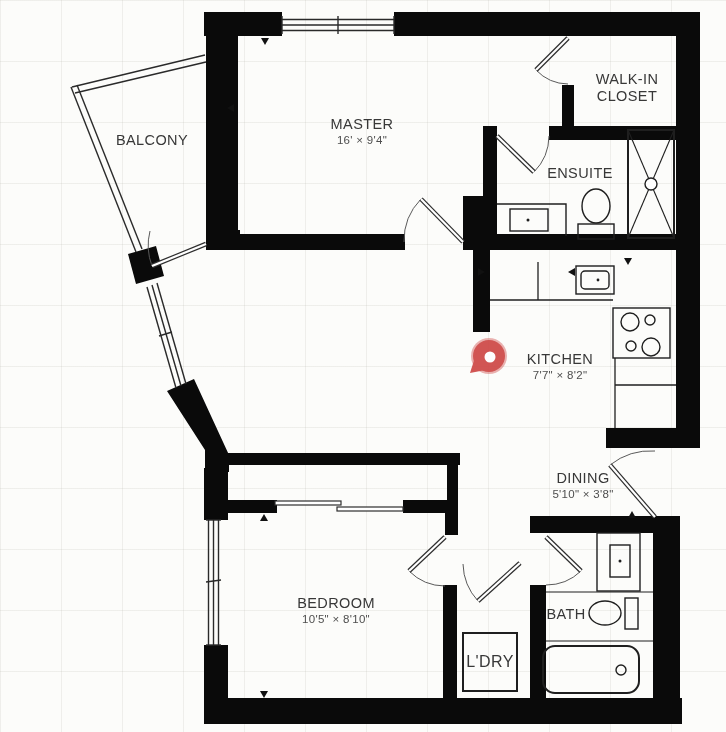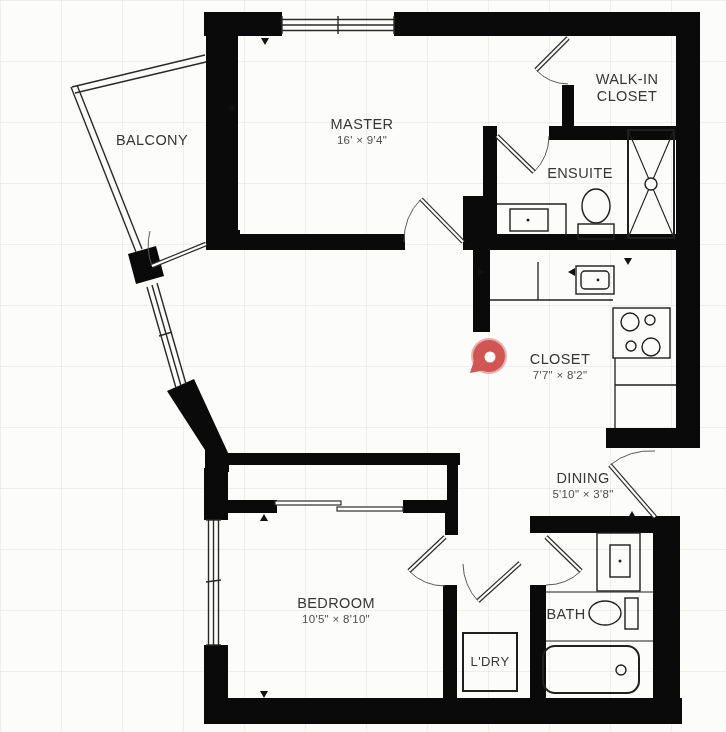--- a/index.html
+++ b/index.html
@@ -13,21 +13,21 @@
     background-size:61px 61px;
   }
   svg.plan{position:absolute;left:0;top:0;}
   .room-label{
     position:absolute;transform:translate(-50%,-50%);
     text-align:center;color:#383838;z-index:5;pointer-events:none;
   }
   .room-name{font-size:14.5px;letter-spacing:.4px;white-space:nowrap;line-height:1.15;}
   .room-name.wrap{white-space:normal;max-width:80px;}
   .room-dims{font-size:11.5px;color:#4e4e4e;letter-spacing:.3px;white-space:nowrap;margin-top:1px;}
-  .room-name.small{font-size:13px;}
+  .room-name.small{font-size:16px;}
   .watermark{
     position:absolute;left:112px;top:663px;z-index:8;
     font-size:16.5px;font-weight:bold;letter-spacing:.6px;white-space:nowrap;
     color:rgba(202,202,202,.88);text-shadow:0 0 3px rgba(255,255,255,.45);
   }
 </style>
 </head>
 <body>
 
 <div class="stage">
@@ -225,21 +225,21 @@
   <div class="room-label" style="left:627px;top:88px;">
     <div class="room-name wrap">WALK-IN CLOSET</div>
   </div>
 
   <div class="room-label" style="left:580px;top:173px;">
     <div class="room-name">ENSUITE</div>
   </div>
 
 
   <div class="room-label" style="left:560px;top:366px;">
-    <div class="room-name">CLOSET</div>
+    <div class="room-name">KITCHEN</div>
     <div class="room-dims">7'7" × 8'2"</div>
   </div>
 
   <div class="room-label" style="left:583px;top:485px;">
     <div class="room-name">DINING</div>
     <div class="room-dims">5'10" × 3'8"</div>
   </div>
 
   <div class="room-label" style="left:336px;top:610px;text-align:center;">
     <div class="room-name">BEDROOM</div>

